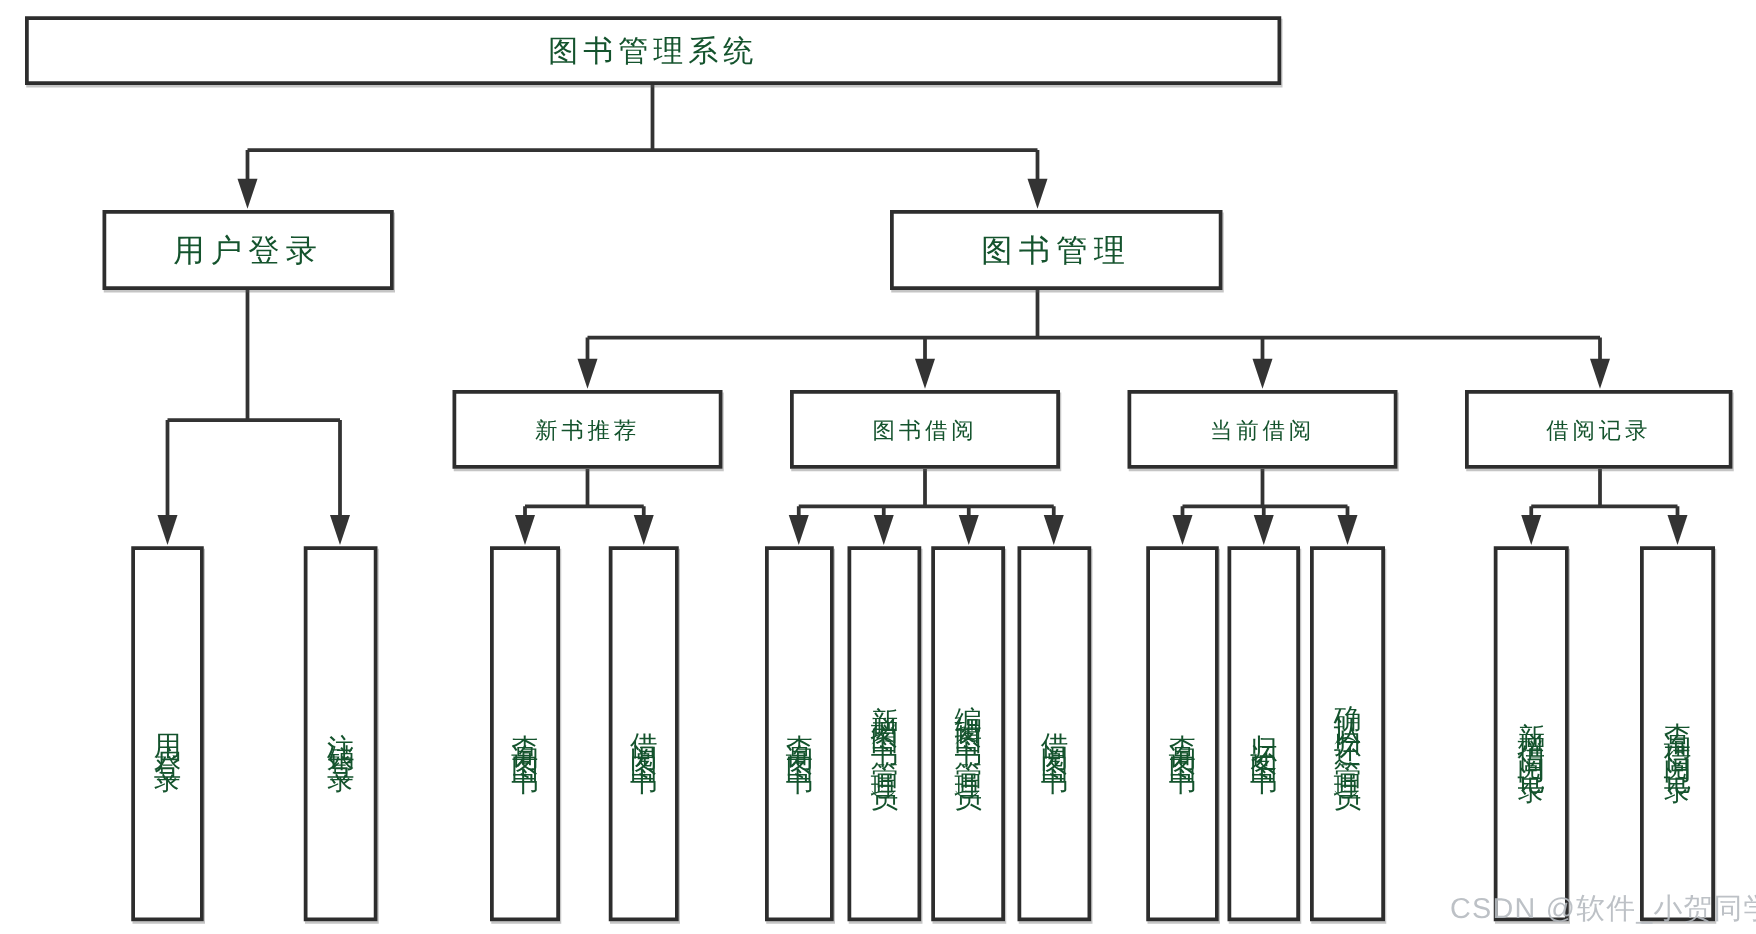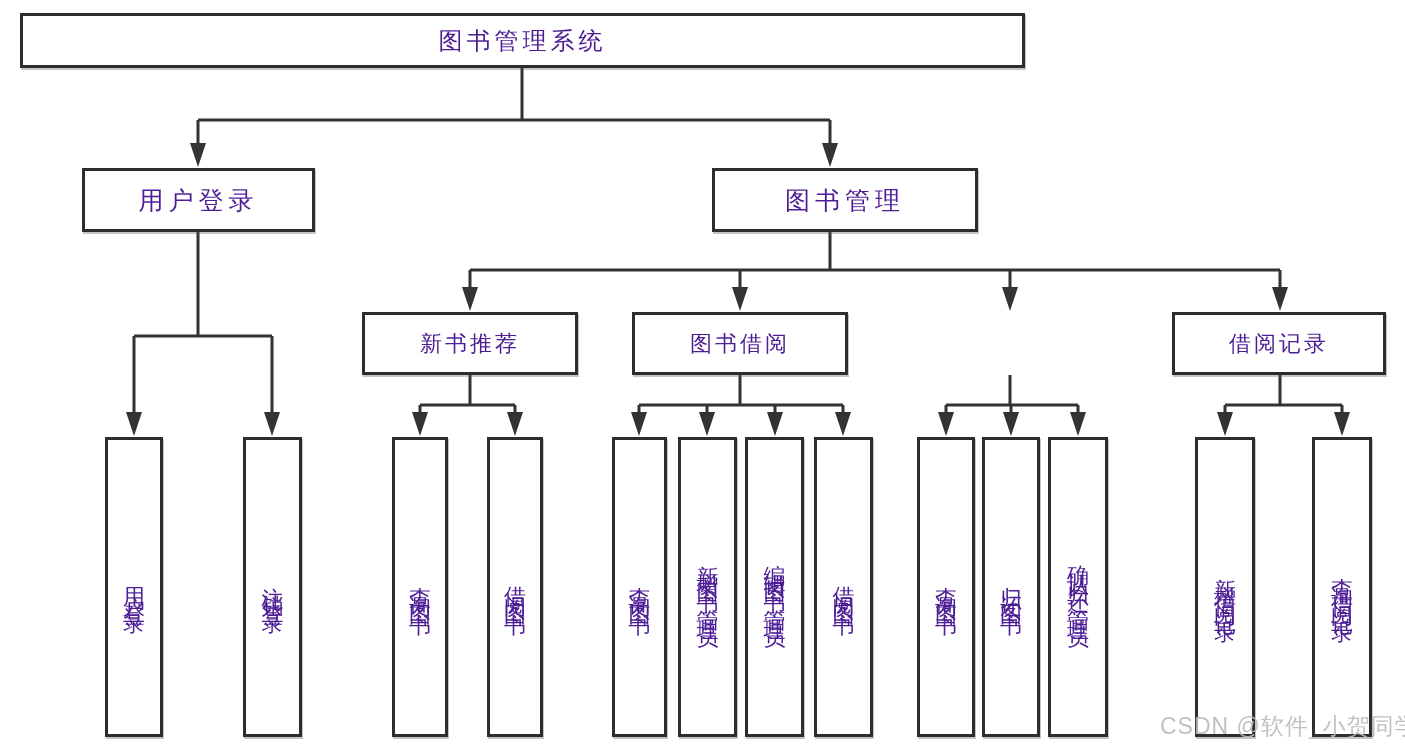--- a/index.html
+++ b/index.html
@@ -3,27 +3,27 @@
 <meta charset="utf-8">
 <style>
   html,body{margin:0;padding:0;background:#fff;}
   .stage{
     position:relative;width:1405px;height:747px;background:#ffffff;
     font-family:"Liberation Sans","DejaVu Sans",sans-serif;overflow:hidden;
   }
   .wires{position:absolute;left:0;top:0;width:1405px;height:747px;}
   .node{
     position:absolute;box-sizing:border-box;background:#ffffff;
-    border:3px solid #2d2d2d;color:#4c1d95;
+    border:3px solid #2d2d2d;color:#14532d;
     display:flex;align-items:center;justify-content:center;
     box-shadow:1px 2px 0 rgba(90,90,90,.35);
   }
   .root-label{font-size:24px;letter-spacing:4px;white-space:nowrap;}
   .l2-label{font-size:25px;letter-spacing:5px;white-space:nowrap;}
-  .l3-label{font-size:22px;letter-spacing:3px;white-space:nowrap;}
+  .l3-label{font-size:18px;letter-spacing:3px;white-space:nowrap;}
   .v-label{
     writing-mode:vertical-rl;text-orientation:mixed;
     font-size:22px;letter-spacing:9px;line-height:1;
   }
   .watermark{
     position:absolute;left:1160px;top:711px;z-index:5;
     font-size:23px;letter-spacing:1px;color:#b6bbc0;opacity:.9;white-space:nowrap;
   }
 </style>
 </head>
@@ -81,20 +81,23 @@
   <div class="node" style="left:712px;top:168px;width:266px;height:64px;">
     <span class="l2-label">图书管理</span>
   </div>
 
   <div class="node" style="left:362px;top:312px;width:216px;height:63px;">
     <span class="l3-label">新书推荐</span>
   </div>
   <div class="node" style="left:632px;top:312px;width:216px;height:63px;">
     <span class="l3-label">图书借阅</span>
   </div>
+  <div class="node" style="left:902px;top:312px;width:216px;height:63px;">
+    <span class="l3-label">当前借阅</span>
+  </div>
   <div class="node" style="left:1172px;top:312px;width:214px;height:63px;">
     <span class="l3-label">借阅记录</span>
   </div>
 
   <div class="node" style="left:105px;top:437px;width:58px;height:300px;">
     <span class="v-label">用户登录</span>
   </div>
   <div class="node" style="left:243px;top:437px;width:59px;height:300px;">
     <span class="v-label">注销登录</span>
   </div>

